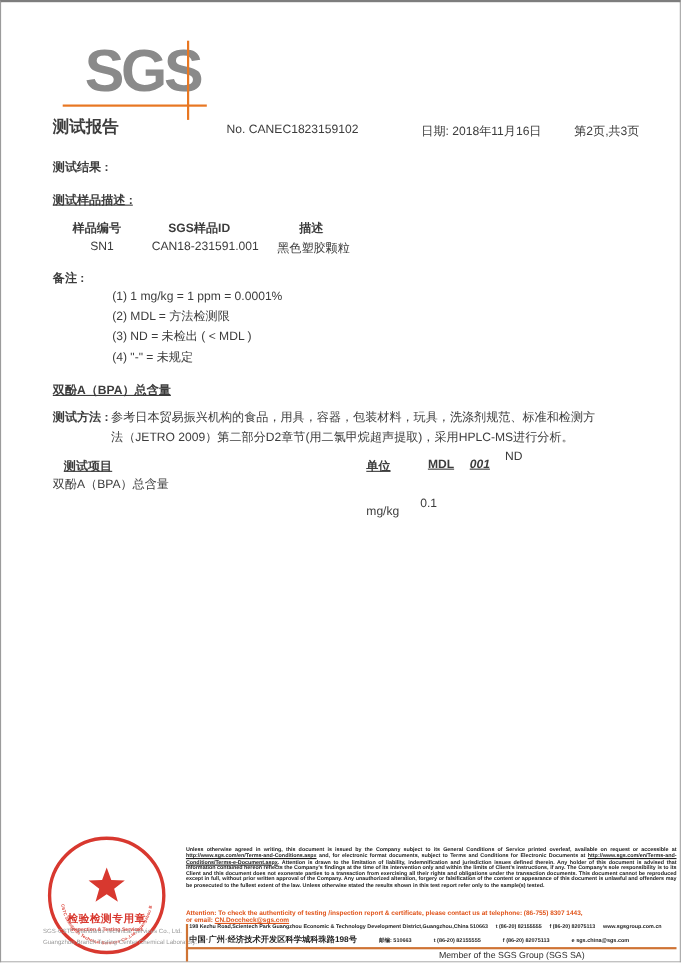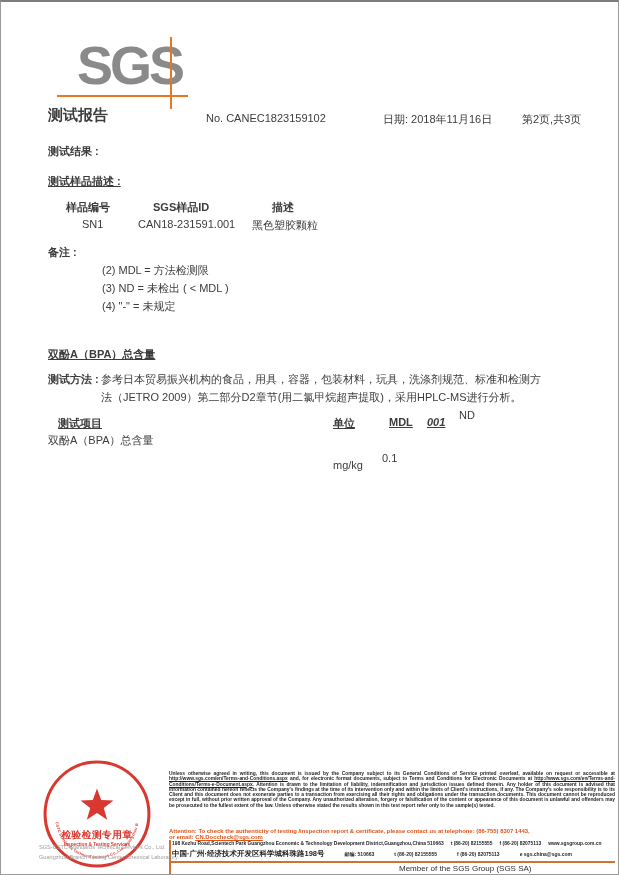--- a/index.html
+++ b/index.html
@@ -74,20 +74,21 @@
 
   <div class="abs b bold col-h1">样品编号</div>
   <div class="abs b bold col-h2">SGS样品ID</div>
   <div class="abs b bold col-h3">描述</div>
   <div class="abs b cell-1">SN1</div>
   <div class="abs b cell-2">CAN18-231591.001</div>
   <div class="abs b cell-3">黑色塑胶颗粒</div>
 
   <div class="abs b bold remarks-label">备注 :</div>
   <div class="abs remarks-list">
+    <div>(1) 1 mg/kg = 1 ppm = 0.0001%</div>
     <div>(2) MDL = 方法检测限</div>
     <div>(3) ND = 未检出 ( &lt; MDL )</div>
     <div>(4) "-" = 未规定</div>
   </div>
 
   <div class="abs b bold ul bpa-heading">双酚A（BPA）总含量</div>
   <div class="abs b bold method-label">测试方法 :</div>
   <div class="abs b method-l1">参考日本贸易振兴机构的食品，用具，容器，包装材料，玩具，洗涤剂规范、标准和检测方</div>
   <div class="abs b method-l2">法（JETRO 2009）第二部分D2章节(用二氯甲烷超声提取)，采用HPLC-MS进行分析。</div>
 

